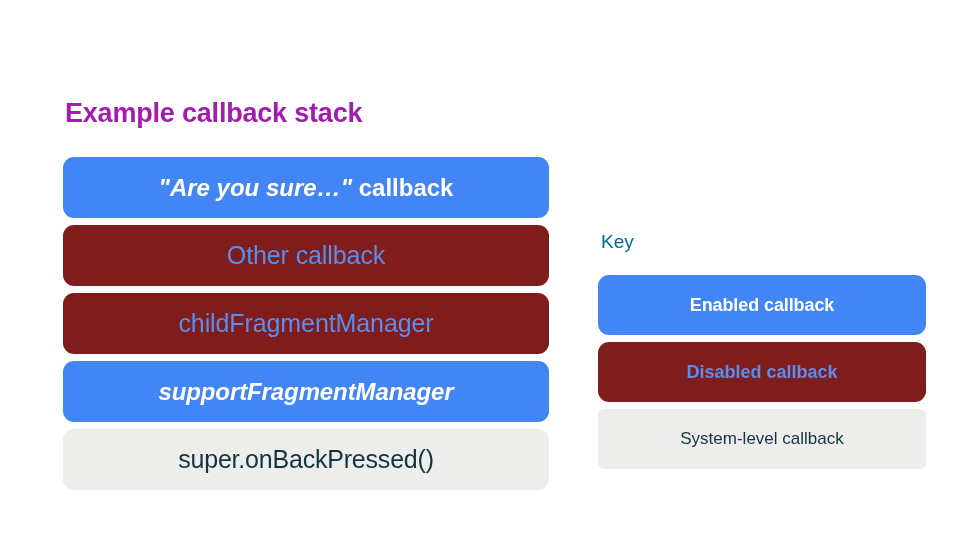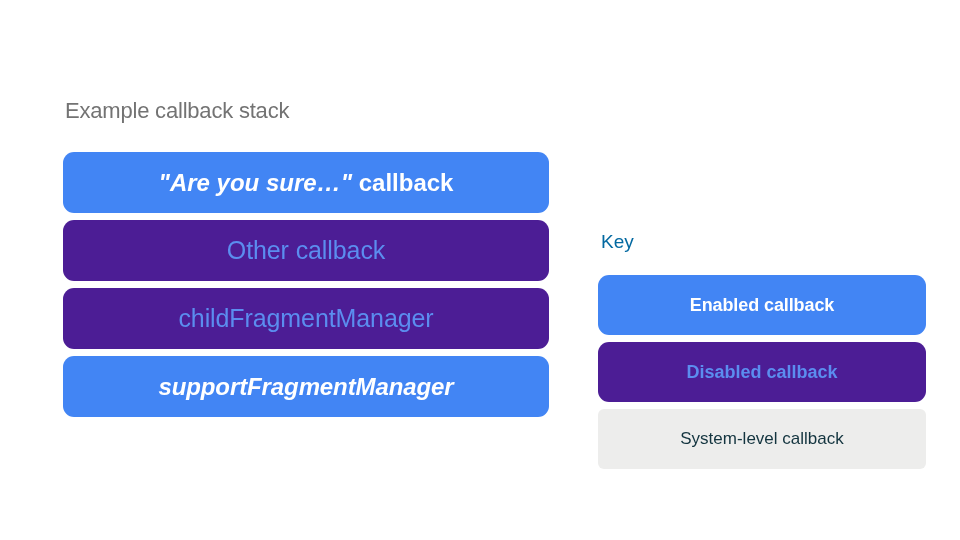--- a/index.html
+++ b/index.html
@@ -17,23 +17,23 @@
   }
 
   
   #stack-section {
     position: absolute;
     left: 63px;
     top: 100px;
     width: 486px;
   }
   #stack-title {
-    font-size: 22px;
-    font-weight: 400;
-    color: #737373;
+    font-size: 27px;
+    font-weight: 700;
+    color: #a21caf;
     letter-spacing: -0.2px;
     margin: 0 0 30px 2px;
     line-height: 1;
   }
   .stack-card {
     height: 61px;
     border-radius: 11px;
     display: flex;
     align-items: center;
     justify-content: center;
@@ -70,21 +70,21 @@
     text-align: center;
   }
   .key-card:last-child { margin-bottom: 0; border-radius: 6px; }
 
   
   .v-enabled {
     background: #4285F4;
     color: #ffffff;
   }
   .v-disabled {
-    background: #4c1d95;
+    background: #7f1d1d;
     color: #5B8DEF;
   }
   .v-system {
     background: #EDEDEC;
     color: #13343F;
   }
 
   .t-quote-bold-italic {
     font-size: 24px;
     font-weight: 700;
@@ -140,20 +140,23 @@
   </div>
 
   <div class="stack-card v-disabled">
     <span class="lbl-stack-disabled">childFragmentManager</span>
   </div>
 
   <div class="stack-card v-enabled">
     <span class="lbl-stack-enabled">supportFragmentManager</span>
   </div>
 
+  <div class="stack-card v-system">
+    <span class="lbl-stack-system">super.onBackPressed()</span>
+  </div>
 
 </section>
 
 <section id="key-section">
 
   <h2 id="key-title">Key</h2>
 
   <div class="key-card v-enabled">
     <span class="lbl-key-enabled">Enabled callback</span>
   </div>

